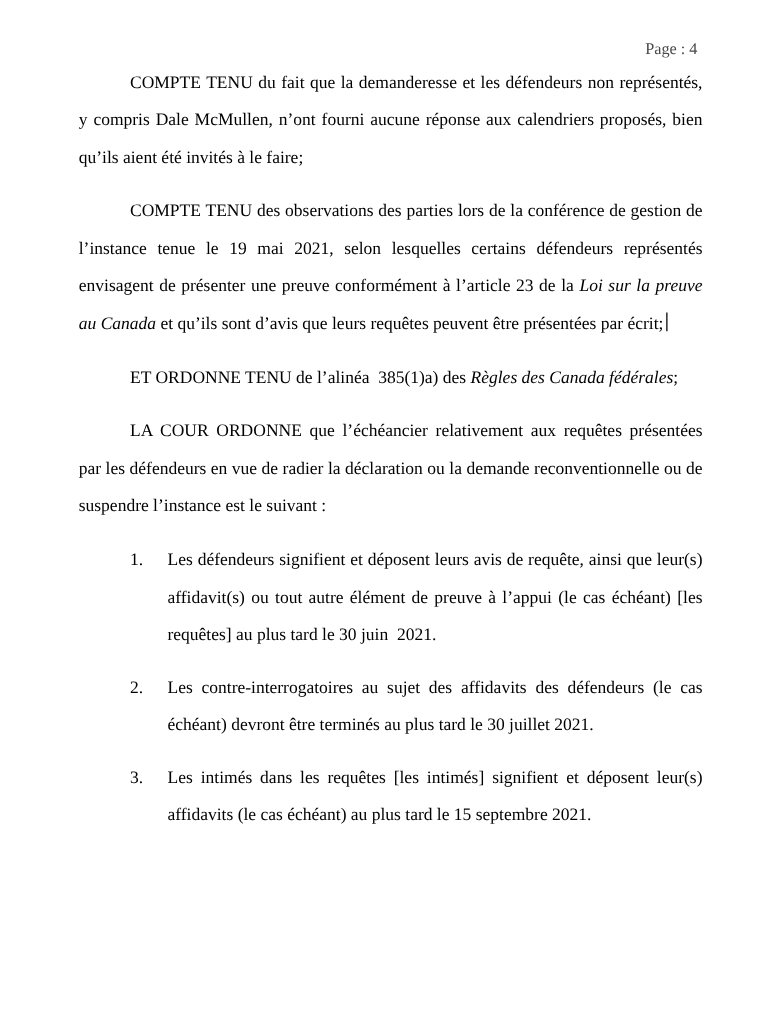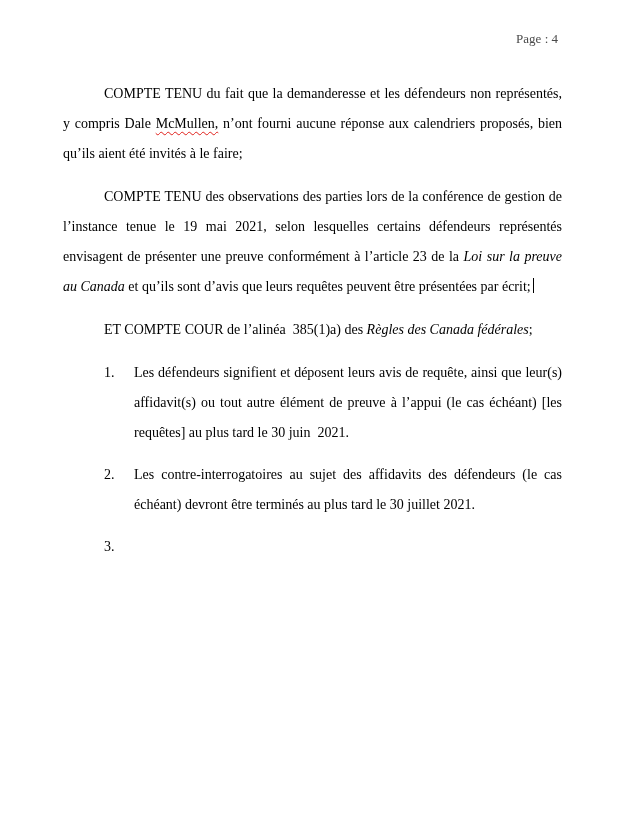--- a/index.html
+++ b/index.html
@@ -13,32 +13,31 @@
     font-family: "Liberation Serif", serif;
     font-size: 14px;
     padding: 30px 62px 0 63px;
     overflow: hidden;
   }
   .page-number {
     text-align: right;
     font-size: 13px;
     line-height: 18px;
     color: #4a4a4a;
-    margin: 0 4px 31px 0;
+    margin: 0 4px 4px 0;
   }
   .para {
     text-align: justify;
     line-height: 30px;
     margin: 0 0 13px 0;
     text-indent: 41px;
   }
   .lead { font-weight: normal; }
   .em { font-style: italic; }
   .misspell {
-    text-decoration: underline;
     text-decoration-style: wavy;
     text-decoration-color: #e0201b;
     text-decoration-thickness: 1px;
     text-underline-offset: 3px;
   }
   .caret {
     display: inline-block;
     width: 1px;
     height: 15px;
     background: #000000;
@@ -69,33 +68,36 @@
   <div class="para">
     <span class="lead">COMPTE TENU</span><span> du fait que la demanderesse et les défendeurs non représentés, y compris Dale </span><span class="misspell">McMullen,</span><span> n’ont fourni aucune réponse aux calendriers proposés, bien qu’ils aient été invités à le faire;</span>
   </div>
 
   <div class="para">
     <span class="lead">COMPTE TENU</span><span> des observations des parties lors de la conférence de gestion de l’instance tenue le 19 mai 2021, selon lesquelles certains défendeurs représentés envisagent de présenter une preuve conformément à l’article 23 de la </span><span class="em">Loi sur la preuve au Canada</span><span> et qu’ils sont d’avis que leurs requêtes peuvent être présentées par écrit;</span><span class="caret"></span>
   </div>
 
 
   <div class="para">
-    <span class="lead">ET COMPTE COUR</span><span> de l’alinéa &nbsp;385(1)a) des </span><span class="em">Règles des Canada fédérales</span><span>;</span>
+    <span class="lead">ET ORDONNE TENU</span><span> de l’alinéa &nbsp;385(1)a) des </span><span class="em">Règles des Canada fédérales</span><span>;</span>
   </div>
 
+  <div class="para">
+    <span class="lead">LA COUR ORDONNE que</span><span> l’échéancier relativement aux requêtes présentées par les défendeurs en vue de radier la déclaration ou la demande reconventionnelle ou de suspendre l’instance est le suivant :</span>
+  </div>
 
   <div class="ordered-list">
 
     <div class="ol-item">
       <span class="num">1.</span><span>Les défendeurs signifient et déposent leurs avis de requête, ainsi que leur(s) affidavit(s) ou tout autre élément de preuve à l’appui (le cas échéant) [les requêtes] au plus tard le 30 juin &nbsp;2021.</span>
     </div>
 
     <div class="ol-item">
       <span class="num">2.</span><span>Les contre-interrogatoires au sujet des affidavits des défendeurs (le cas échéant) devront être terminés au plus tard le 30 juillet 2021.</span>
     </div>
 
     <div class="ol-item">
-      <span class="num">3.</span>
+      <span class="num">3.</span><span>Les intimés dans les requêtes [les intimés] signifient et déposent leur(s) affidavits (le cas échéant) au plus tard le 15 septembre 2021.</span>
     </div>
 
   </div>
 
 </div>
 
 </body></html>

